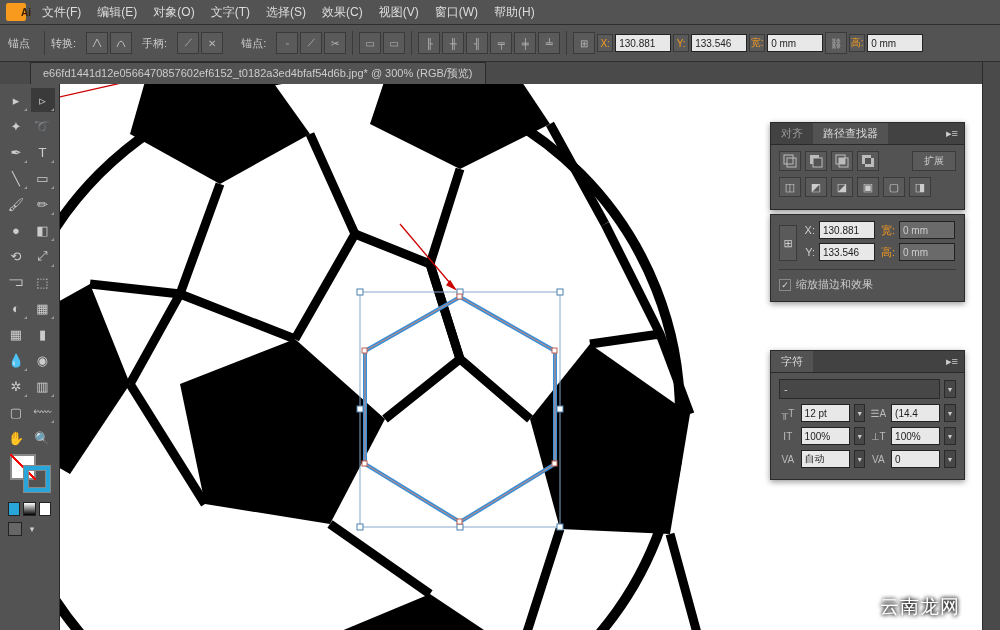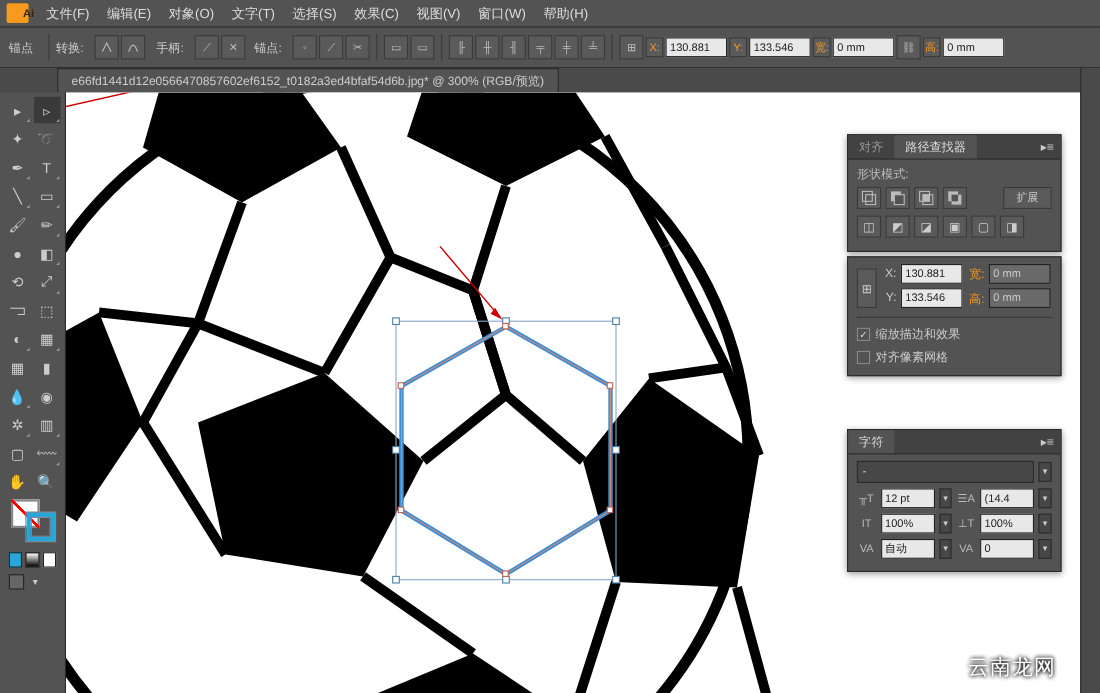--- a/index.html
+++ b/index.html
@@ -12,21 +12,21 @@
   
   
   .optbar { height: 38px; background: #535353; border-top: 1px solid #2e2e2e; border-bottom: 1px solid #2e2e2e; display: flex; align-items: center; color: #ccc; font-size: 11px; padding-left: 8px; gap: 2px; }
   .optlabel { margin-right: 8px; }
   .opt-btn { width: 22px; height: 22px; background: #5a5a5a; border: 1px solid #3a3a3a; display: flex; align-items: center; justify-content: center; color: #bbb; font-size: 10px; }
   .opt-divider { width: 1px; height: 24px; background: #3a3a3a; margin: 0 4px; }
   .opt-field { width: 56px; height: 18px; background: #e8e8e8; border: 1px solid #222; color: #222; font-size: 10px; padding: 0 3px; display: flex; align-items: center; }
   .opt-flabel { width: 16px; height: 18px; background: #5a5a5a; border: 1px solid #3a3a3a; display: flex; align-items: center; justify-content: center; color: #f79a1e; font-size: 10px; }
   
   
-  .tabbar { height: 22px; background: #4a4a4a; display: flex; align-items: flex-end; padding-left: 52px; }
+  .tabbar { height: 22px; background: #4a4a4a; display: flex; align-items: flex-end; padding-left: 30px; }
   .doc-tab { background: #535353; color: #ccc; font-size: 11px; padding: 3px 12px; border: 1px solid #2a2a2a; border-bottom: none; }
   
   
   .main { position: absolute; top: 84px; left: 0; right: 0; bottom: 0; display: flex; }
   
   
   .toolbox { width: 60px; background: #535353; border-right: 1px solid #2a2a2a; padding: 4px; display: grid; grid-template-columns: 1fr 1fr; gap: 2px; align-content: start; }
   .tool { width: 24px; height: 24px; display: flex; align-items: center; justify-content: center; color: #ccc; font-size: 13px; position: relative; }
   .tool.sel { background: #3a3a3a; }
   .tool .corner { position: absolute; right: 1px; bottom: 1px; width: 0; height: 0; border-left: 3px solid transparent; border-bottom: 3px solid #999; }
@@ -97,21 +97,21 @@
       </svg>
     </div>
   <div class="opt-btn">
       <svg width="12" height="12">
         <path d="M2 10 Q6 -2 10 10" stroke="#bbb" fill="none"></path>
       </svg>
     </div>
   <span class="optlabel" style="margin-left:8px">手柄:</span>
   <div class="opt-btn">⟋</div>
   <div class="opt-btn">✕</div>
-  <span class="optlabel" style="margin-left:6px">锚点:</span>
+  <span class="optlabel" style="margin-left:16px">锚点:</span>
   <div class="opt-btn">◦</div>
   <div class="opt-btn">⟋</div>
   <div class="opt-btn">✂</div>
   <div class="opt-divider"></div>
   <div class="opt-btn">▭</div>
   <div class="opt-btn">▭</div>
   <div class="opt-divider"></div>
   <div class="opt-btn">╟</div>
   <div class="opt-btn">╫</div>
   <div class="opt-btn">╢</div>
@@ -243,21 +243,20 @@
 
 <div class="rightcol">
 
   <div class="panel" style="width:195px;">
     <div class="panel-tabs">
       <div class="ptab">对齐</div>
       <div class="ptab active">路径查找器</div>
       <div class="ptab-menu">▸≡</div>
     </div>
     <div class="panel-body">
-      <div class="panel-section-label">形状模式:</div>
       <div class="pf-row">
         <div class="pf-btn">
             <svg width="14" height="14">
               <rect x="1" y="1" width="9" height="9" fill="none" stroke="#bbb"></rect>
               <rect x="4" y="4" width="9" height="9" fill="none" stroke="#bbb"></rect>
             </svg>
           </div>
         <div class="pf-btn">
             <svg width="14" height="14">
               <rect x="1" y="1" width="9" height="9" fill="#bbb"></rect>
@@ -308,24 +307,20 @@
             <span class="tlabel2">高:</span>
             <div class="tfield" style="background:#6a6a6a;color:#ccc">0 mm</div>
           </div>
         </div>
       </div>
       <div style="height:1px;background:#3a3a3a;margin:4px 0"></div>
       <div class="check-row">
         <div class="checkbox">✓</div>
         <span>缩放描边和效果</span>
       </div>
-      <div class="check-row">
-        <div class="checkbox"></div>
-        <span>对齐像素网格</span>
-      </div>
     </div>
   </div>
 
   <div class="panel char-panel" style="margin-top:30px;width:195px;">
     <div class="panel-tabs">
       <div class="ptab active">字符</div>
       <div class="ptab-menu">▸≡</div>
     </div>
     <div class="panel-body">
       <div class="crow">

